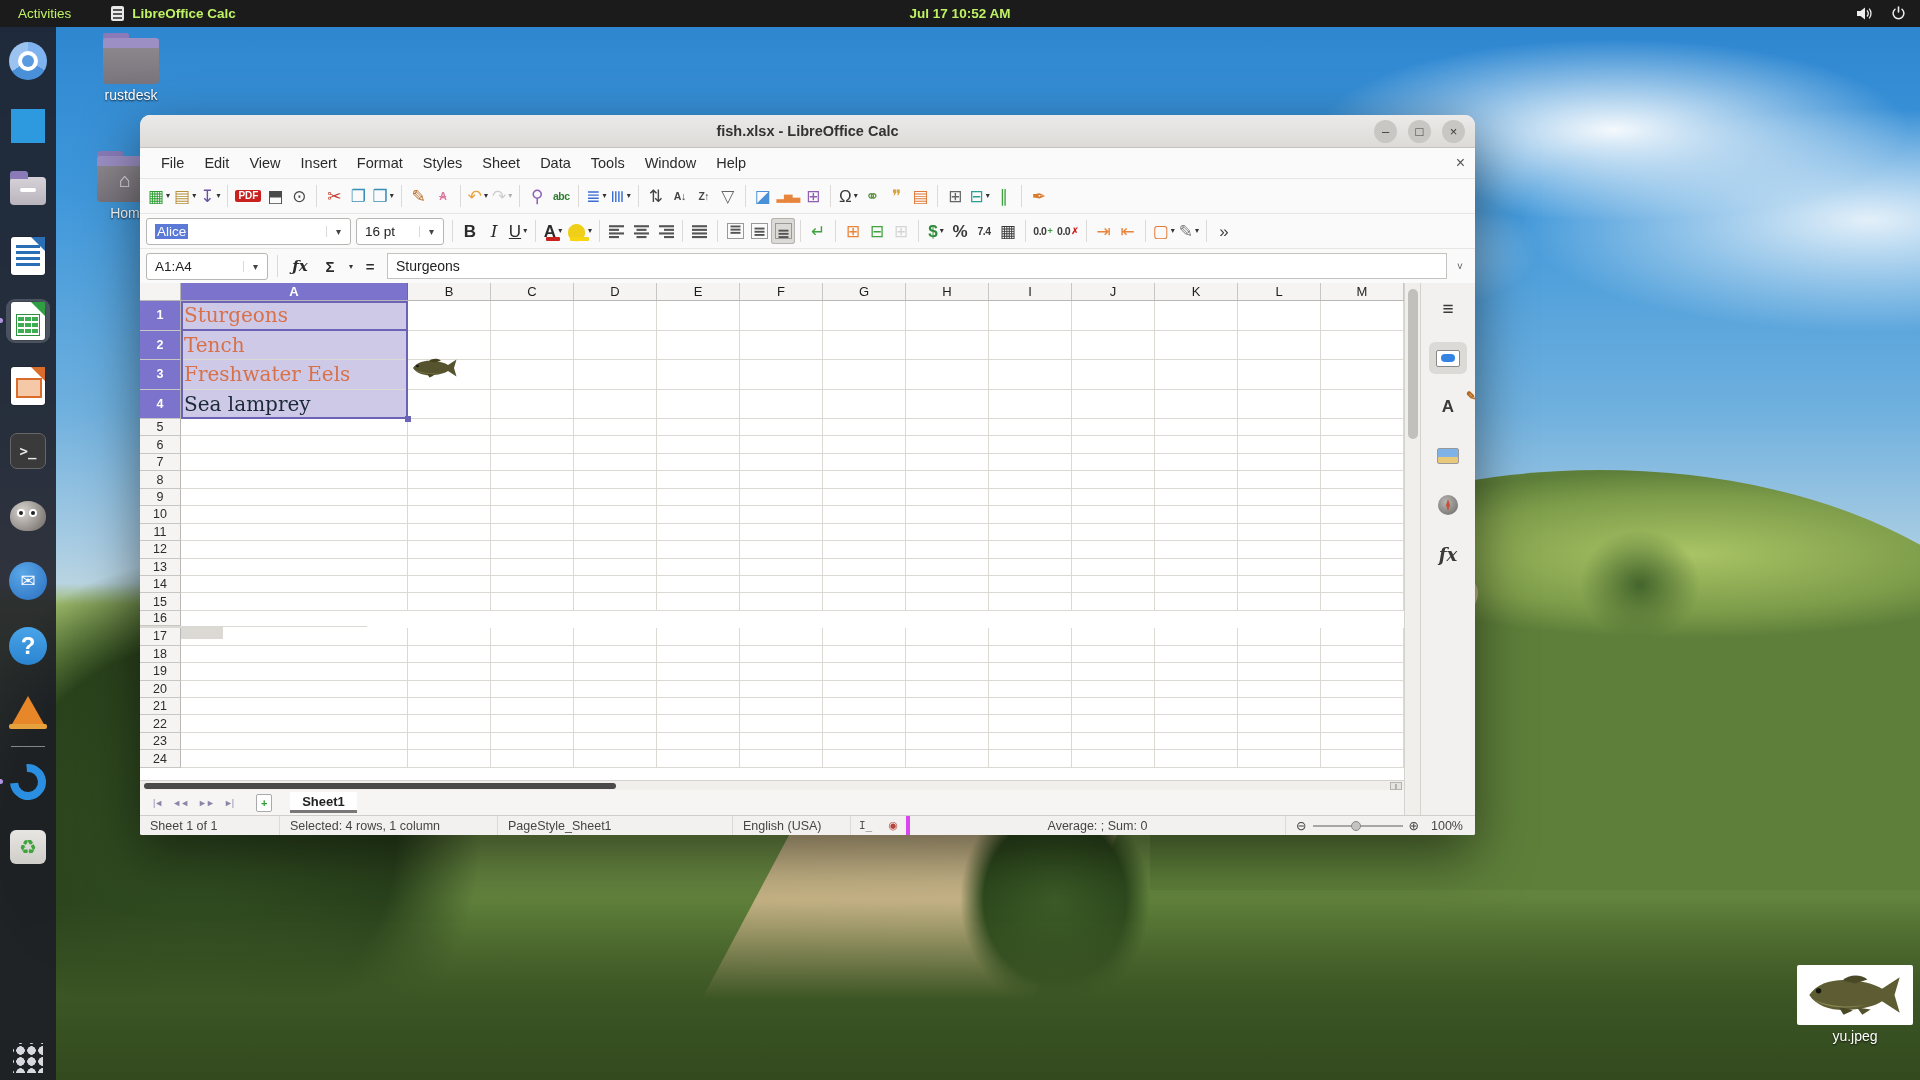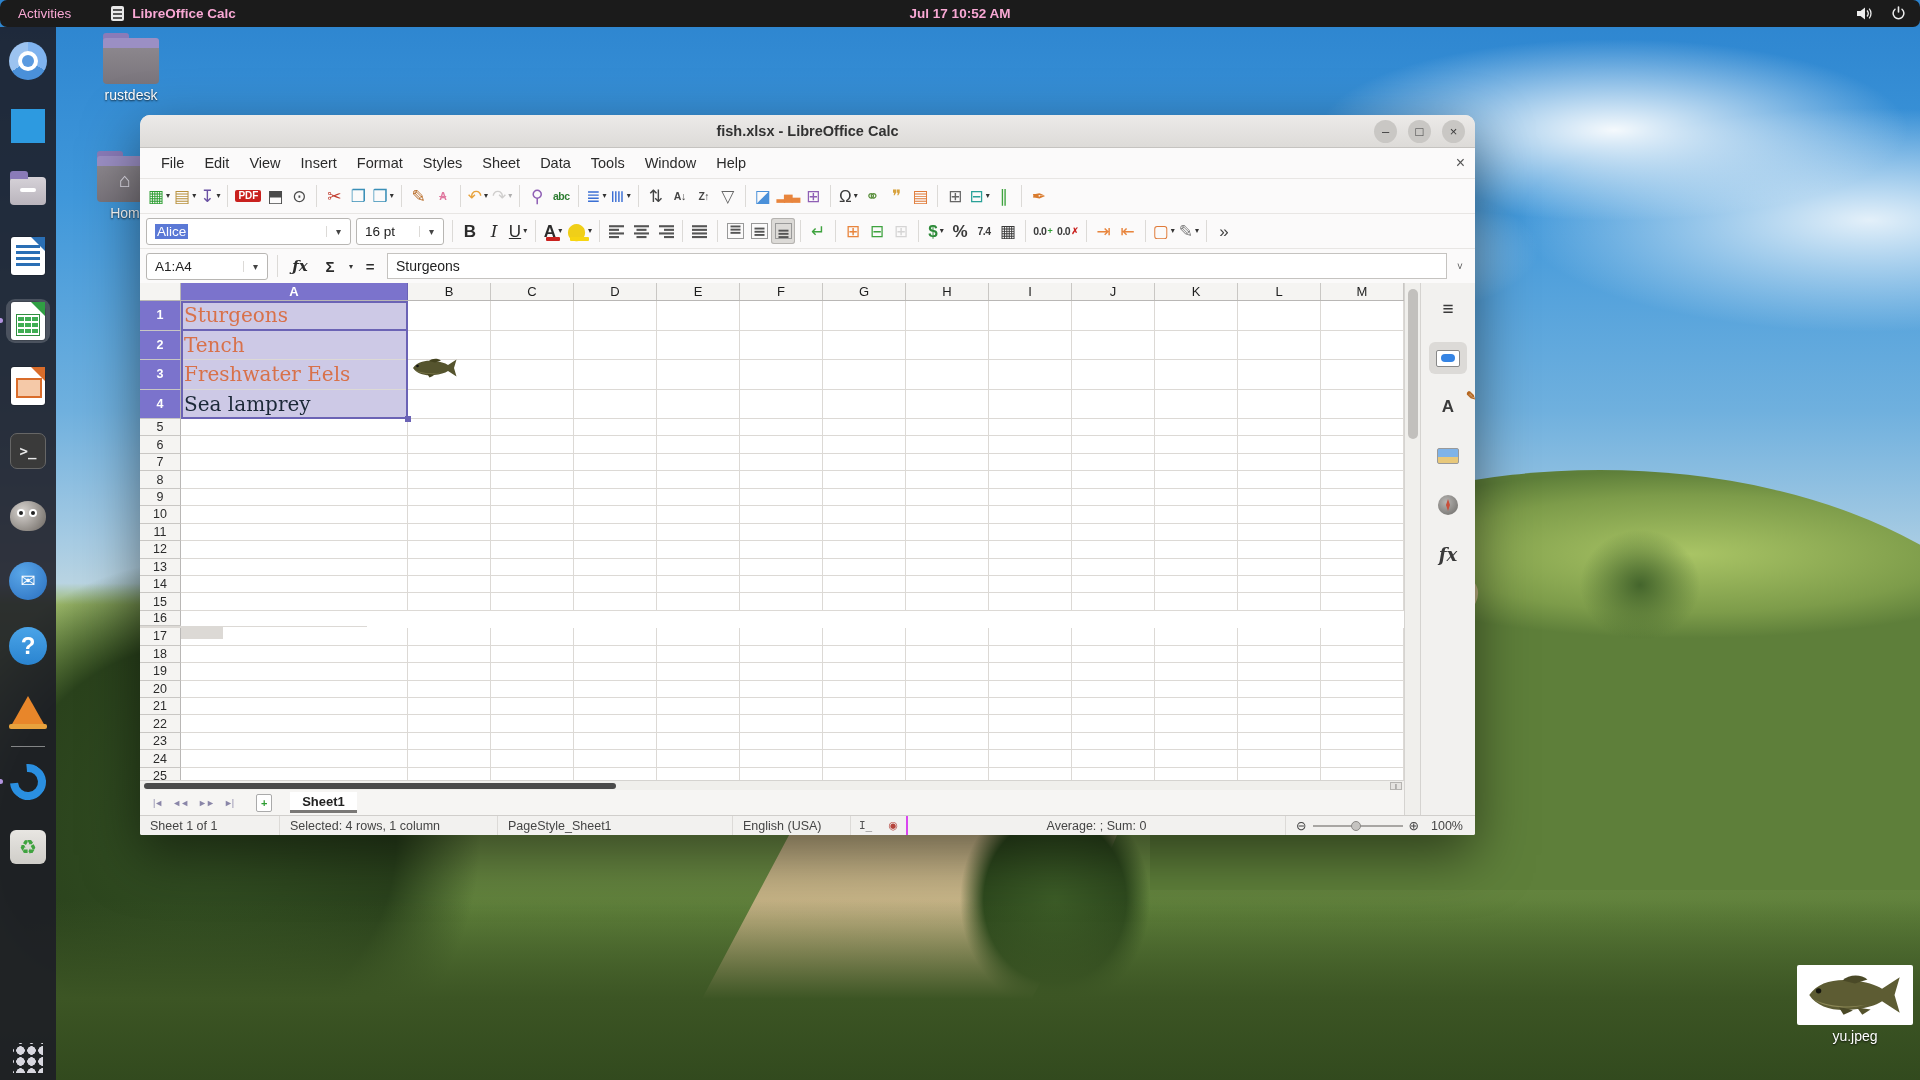--- a/index.html
+++ b/index.html
@@ -33,22 +33,22 @@
 
   
   .dicon { position:absolute; width:90px; text-align:center; z-index:2; }
   .dicon .dlabel { color:#fff; font-size:14px; text-shadow:0 1px 2px rgba(0,0,0,.8); margin-top:3px; }
   .folder { width:56px; height:44px; margin:0 auto; position:relative; background:linear-gradient(180deg,#8f8a90,#7a757c); border-radius:4px; }
   .folder:before { content:""; position:absolute; left:0; top:-7px; width:26px; height:10px; background:#8a7bb8; border-radius:3px 3px 0 0; }
   .folder:after { content:""; position:absolute; left:0; top:-2px; width:56px; height:10px; background:#9b8fc4; border-radius:3px 3px 0 0; }
   .thumb { width:116px; height:60px; margin:0 auto; background:#fff; border-radius:2px; display:flex; align-items:center; justify-content:center; }
 
   
-  .topbar { position:absolute; left:0; top:0; width:1920px; height:27px; background:#1b1b1b; color:#f9a8d4;
-    display:flex; align-items:center; font-size:13.5px; z-index:20;border-radius:7px; }
+  .topbar { position:absolute; left:0; top:0; width:1920px; height:27px; background:#1b1b1b; color:#bef264;
+    display:flex; align-items:center; font-size:13.5px; z-index:20; }
   .tb-left { display:flex; align-items:center; gap:40px; padding-left:18px; }
   .tb-app { display:flex; align-items:center; gap:8px;font-weight:bold; }
   .doc-glyph { width:13px; height:15px; background:#e8e8e8; border-radius:2px; position:relative; }
   .doc-glyph:before { content:""; position:absolute; left:2px; top:3px; width:9px; height:2px; background:#555; box-shadow:0 4px 0 #555, 0 8px 0 #555; }
   .tb-clock { position:absolute; left:50%; transform:translateX(-50%); font-weight:bold; }
   .tb-right { position:absolute; right:14px; display:flex; align-items:center; gap:18px; }
 
   
   .dock { position:absolute; left:0; top:27px; bottom:0; width:56px; background:rgba(28,28,38,.88); z-index:15;
     display:flex; flex-direction:column; align-items:center; padding-top:12px; gap:21px; }
@@ -991,36 +991,20 @@
               <div class="cell" style="width: 83px;"></div>
               <div class="cell" style="width: 83px;"></div>
               <div class="cell" style="width: 83px;"></div>
               <div class="cell" style="width: 83px;"></div>
               <div class="cell" style="width: 83px;"></div>
               <div class="cell" style="width: 83px;"></div>
               <div class="cell" style="width: 83px;"></div>
               <div class="cell" style="width: 83px;"></div>
               <div class="cell" style="width: 83px;"></div>
             </div>
-            <div class="grow" style="height: 17.45px;">
-              <div class="rhdr">25</div>
-              <div class="cell" style="width: 227px;"></div>
-              <div class="cell" style="width: 83px;"></div>
-              <div class="cell" style="width: 83px;"></div>
-              <div class="cell" style="width: 83px;"></div>
-              <div class="cell" style="width: 83px;"></div>
-              <div class="cell" style="width: 83px;"></div>
-              <div class="cell" style="width: 83px;"></div>
-              <div class="cell" style="width: 83px;"></div>
-              <div class="cell" style="width: 83px;"></div>
-              <div class="cell" style="width: 83px;"></div>
-              <div class="cell" style="width: 83px;"></div>
-              <div class="cell" style="width: 83px;"></div>
-              <div class="cell" style="width: 83px;"></div>
-            </div>
             <div class="selframe" style="left: 41px; top: 0px; width: 227px; height: 118px;"></div>
             <div class="selframe" style="left: 41px; top: 0px; width: 227px; height: 29.5px;"></div>
             <div class="fillhandle" style="left: 265px; top: 115px;"></div>
             <div class="fish-obj" style="left: 270px; top: 56px; width: 50px; height: 22px;"><svg width="50" height="22" viewBox="0 0 100 44">
                 <path d="M6 22 C14 10, 30 6, 48 8 C60 9, 70 12, 76 16 L93 5 L88 22 L93 39 L76 28 C70 32, 60 35, 48 36 C30 38, 14 34, 6 22 Z" fill="#55542e"></path>
                 <path d="M38 8 C44 2, 56 2, 62 7 L50 11 Z" fill="#44431f"></path>
                 <path d="M34 33 l5 8 l9 -4 z" fill="#44431f"></path>
                 <path d="M10 26 C24 33, 46 35, 62 31 C48 36, 22 35, 10 26 Z" fill="#7f7b4c"></path>
                 <circle cx="15" cy="18" r="2.6" fill="#111"></circle>
               </svg></div>
@@ -1059,21 +1043,21 @@
       </div>
     </div>
 
     <div class="statusbar">
       <span class="sseg" style="width:140px;">Sheet 1 of 1</span>
       <span class="sseg" style="width:218px;">Selected: 4 rows, 1 column</span>
       <span class="sseg" style="width:235px;">PageStyle_Sheet1</span>
       <span class="sseg" style="width:118px;">English (USA)</span>
       <span class="modeicon">I_</span>
       <span class="savedot">◉</span>
-      <span class="sseg" style="border-left:2px solid #d946ef; flex:1; justify-content:center;">Average: ; Sum: 0</span>
+      <span class="sseg" style="border-left:4px solid #d946ef; flex:1; justify-content:center;">Average: ; Sum: 0</span>
       <span class="sright">
         <span class="zoomctl">
           <span>⊖</span>
           <span class="ztrack">
               <span class="zthumb"></span>
             </span>
           <span>⊕</span>
         </span>
         <span style="padding:0 12px 0 2px;">100%</span>
       </span>

